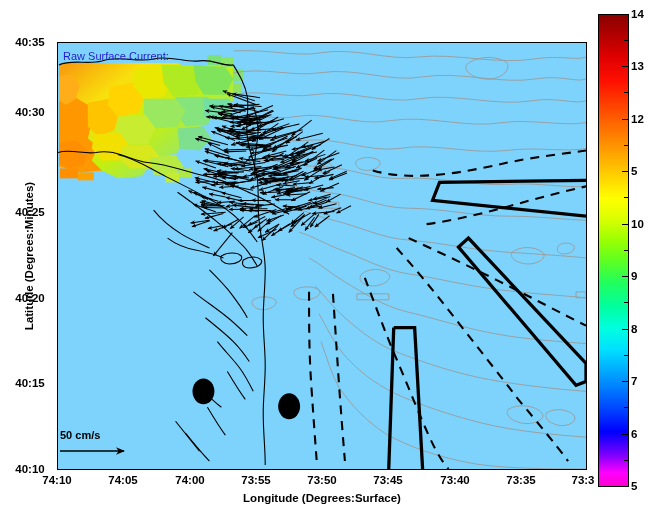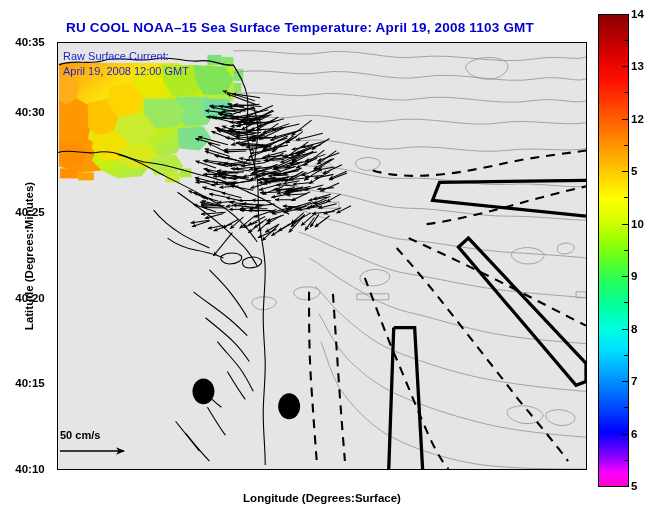--- a/index.html
+++ b/index.html
@@ -12,21 +12,21 @@
   
   #title{
     position:absolute;left:0;top:20px;width:600px;text-align:center;
     color:#0000d0;font-size:13.5px;font-weight:bold;letter-spacing:.2px;
     white-space:nowrap;
   }
 
   
   #plot{
     position:absolute;left:57px;top:42px;width:530px;height:428px;
-    border:1.5px solid #000;background:#e5e5e5;box-sizing:border-box;
+    border:1.5px solid #000;background:#7dd3fc;box-sizing:border-box;
     overflow:hidden;
   }
   #plotsvg{position:absolute;left:0;top:0;width:100%;height:100%;display:block;}
 
   
   .ytick{
     position:absolute;right:0;width:48px;text-align:center;
     font-size:11.5px;font-weight:bold;color:#000;
   }
   #yticks{position:absolute;left:0px;top:0;width:54px;height:519px;}
@@ -95,31 +95,41 @@
     line-height:10px;
   }
   .cbmark{position:absolute;left:24px;width:7px;height:1.4px;background:#000;}
   .cbminor{position:absolute;left:26px;width:5px;height:1.2px;background:#000;}
 </style>
 </head>
 <body>
 
 <div id="root">
 
-  <div id="title">RU COOL  NOAA–15  Sea Surface Temperature:  April 19, 2008 1103 GMT</div>
 
   <div id="yticks">
     <div class="ytick" style="top:36px">40:35</div>
     <div class="ytick" style="top:106px">40:30</div>
     <div class="ytick" style="top:206px">40:25</div>
     <div class="ytick" style="top:292px">40:20</div>
     <div class="ytick" style="top:377px">40:15</div>
     <div class="ytick" style="top:463px">40:10</div>
   </div>
 
+  <div id="xticks">
+    <div class="xtick" style="left:57px">74:10</div>
+    <div class="xtick" style="left:123px">74:05</div>
+    <div class="xtick" style="left:190px">74:00</div>
+    <div class="xtick" style="left:256px">73:55</div>
+    <div class="xtick" style="left:322px">73:50</div>
+    <div class="xtick" style="left:388px">73:45</div>
+    <div class="xtick" style="left:455px">73:40</div>
+    <div class="xtick" style="left:521px">73:35</div>
+    <div class="xtick" style="left:583px">73:3</div>
+  </div>
 
   <div id="xaxislabel">Longitude (Degrees:Surface)</div>
   <div id="yaxislabel">Latitude (Degrees:Minutes)</div>
 
   <div id="plot">
 
     <svg id="plotsvg" viewBox="0 0 530 428" preserveAspectRatio="none">
 
       <defs>
 
@@ -570,21 +580,20 @@
         <g fill="#000000">
           <ellipse cx="146" cy="350" rx="11" ry="13"></ellipse>
           <ellipse cx="232" cy="365" rx="11" ry="13"></ellipse>
         </g>
 
       </g>
     </svg>
 
     <div id="annot">
       <div>Raw Surface Current:</div>
-      <div>April 19, 2008 12:00 GMT</div>
     </div>
 
     <div id="scalekey">
       <div class="lbl">50 cm/s</div>
       <svg width="120" height="20" viewBox="0 0 120 20">
         <line x1="22" y1="10" x2="86" y2="10" stroke="#000" stroke-width="1.6" marker-end="url(#ahk)"></line>
       </svg>
     </div>
 
   </div>

